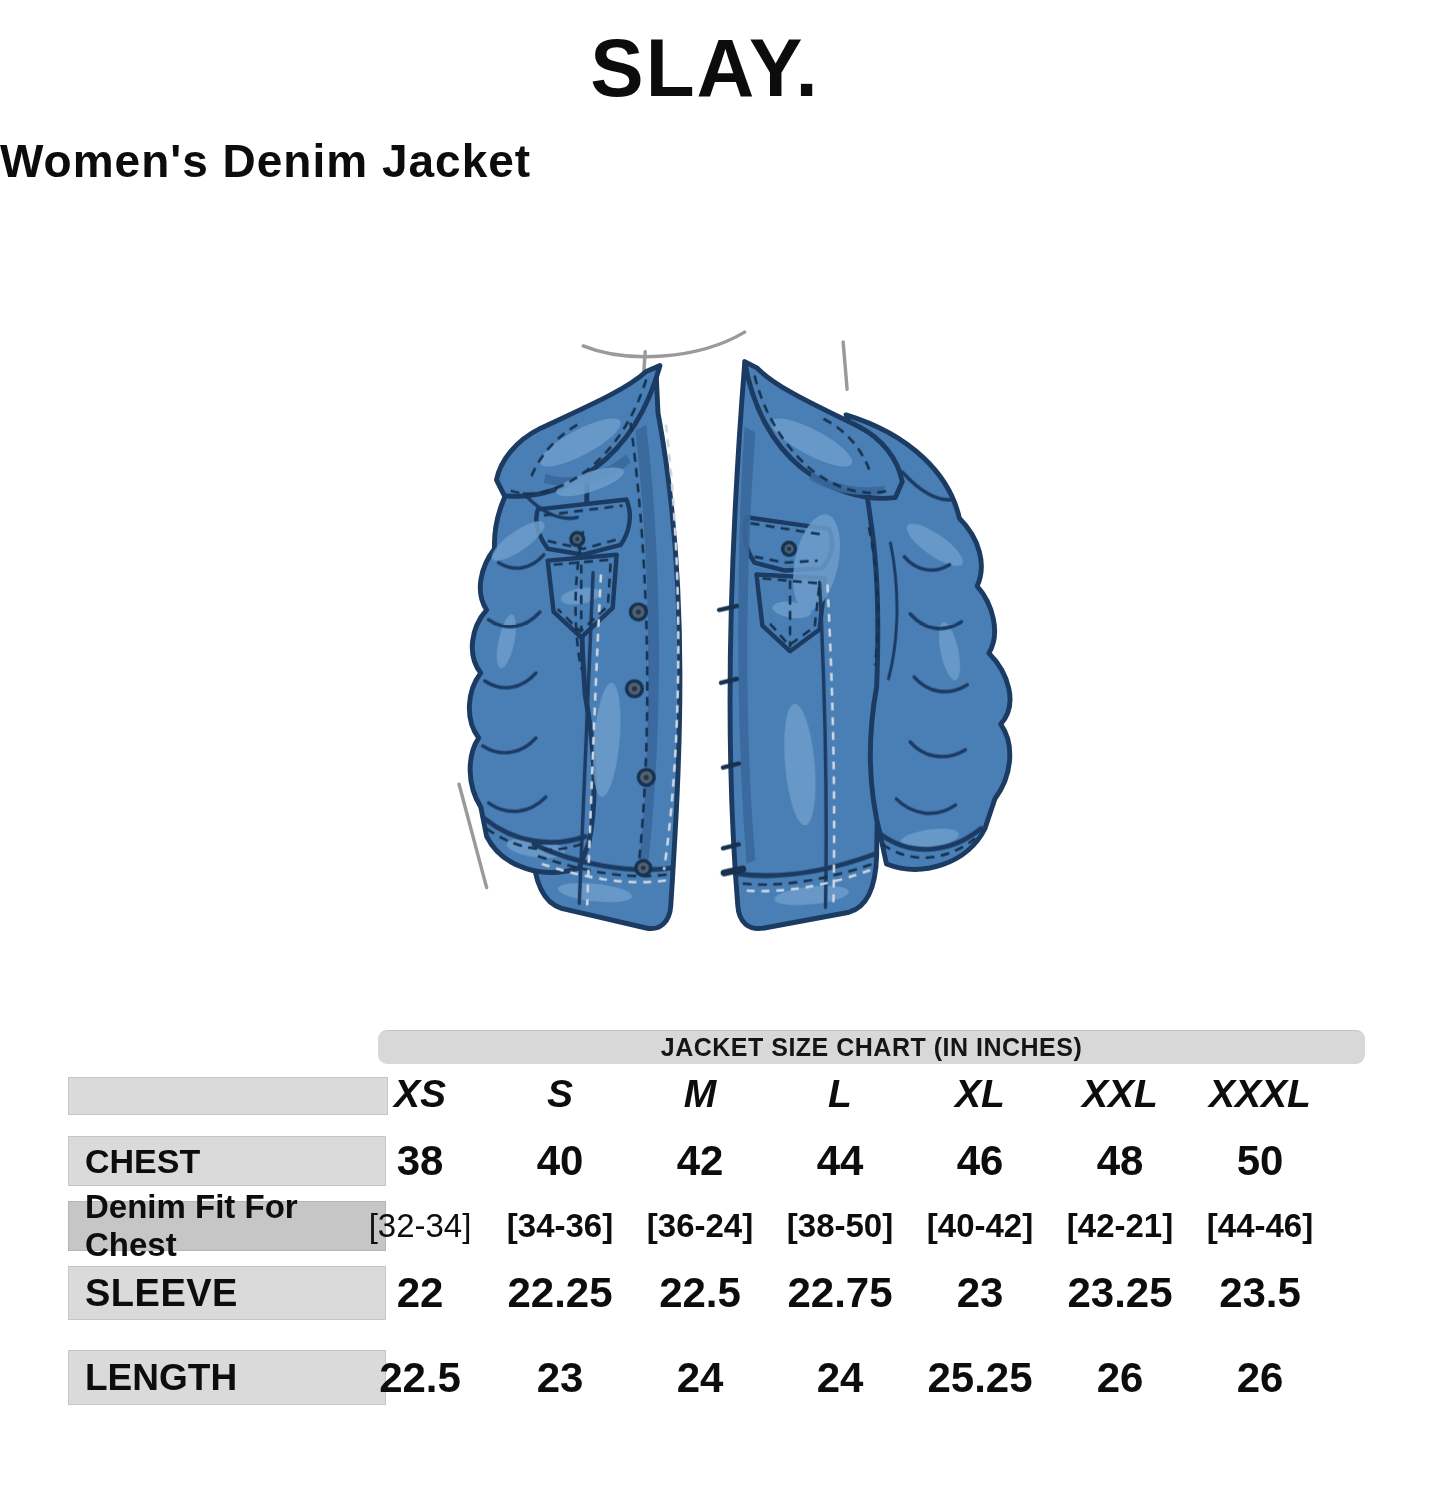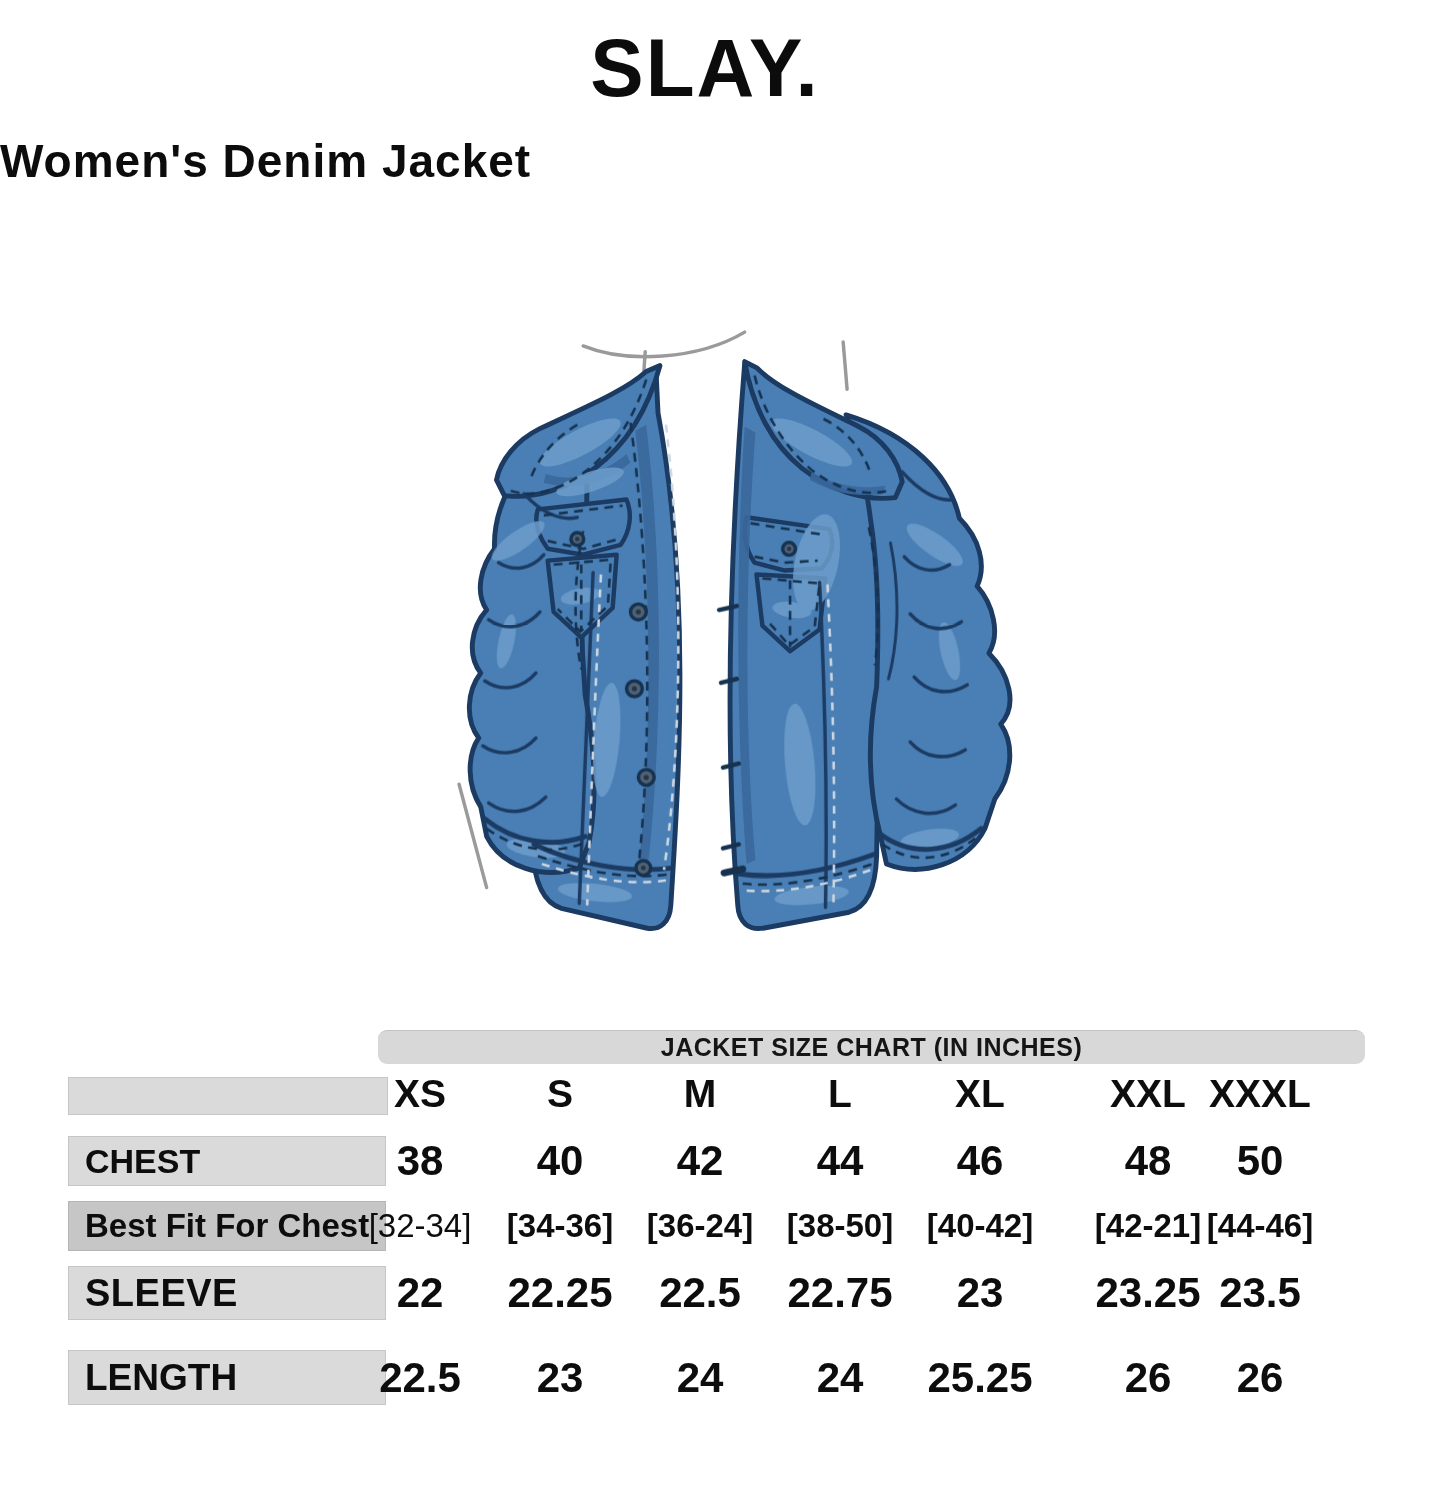--- a/index.html
+++ b/index.html
@@ -18,35 +18,35 @@
   
   .jacket{position:absolute;left:398px;top:316px;width:650px;height:636px;margin:0;}
   .jacket svg{width:100%;height:100%;display:block;}
 
   
   .title-bar{position:absolute;left:378px;top:1030px;width:987px;height:33px;
          background:#d8d8d8;border-top:1px solid #c2c2c2;
          display:flex;align-items:center;justify-content:center;
          font-size:25px;font-weight:700;color:#151515;letter-spacing:.5px;border-radius:9px;}
 
-  .col-headers{position:absolute;left:0;top:1071px;width:1372px;height:46px;}
+  .col-headers{position:absolute;left:0;top:1071px;width:1372px;height:46px;font-style:italic;}
   .spacer-bar{position:absolute;left:68px;top:6px;width:318px;height:36px;
          background:#dadada;border:1px solid #c6c6c6;}
   .col-headers .cell{font-size:39px;}
 
   .t-row{position:absolute;left:0;width:1445px;}
   .row-label{position:absolute;left:68px;top:0;height:100%;width:318px;
          background:#dadada;border:1px solid #c6c6c6;box-sizing:border-box;
          display:flex;align-items:center;padding-left:16px;
          font-weight:700;font-size:34px;color:#0d0d0d;}
   .cell{position:absolute;top:0;height:100%;width:140px;
          display:flex;align-items:center;justify-content:center;
          font-weight:700;font-size:42px;color:#0d0d0d;}
   .col-0{left:350px}.col-1{left:490px}.col-2{left:630px}.col-3{left:770px}
-  .col-4{left:910px}.col-5{left:1078px}.col-6{left:1190px}
+  .col-4{left:910px}.col-5{left:1050px}.col-6{left:1190px}
 
   .row-0{top:1136px;height:50px;}
   .row-1{top:1201px;height:50px;}
   .row-1 .row-label{background:#c6c6c6;border-color:#b5b5b5;font-size:33px;}
   .row-1 .cell{font-size:33px;}
   .row-1 .cell.col-0{font-weight:400;}
   .row-2{top:1266px;height:54px;}
   .row-2 .row-label{font-size:38px;letter-spacing:.5px;}
   .row-3{top:1350px;height:55px;}
   .row-3 .row-label{font-size:37px;}
@@ -239,21 +239,21 @@
           <div class="row-label">CHEST</div>
           <div class="cell col-0">38</div>
           <div class="cell col-1">40</div>
           <div class="cell col-2">42</div>
           <div class="cell col-3">44</div>
           <div class="cell col-4">46</div>
           <div class="cell col-5">48</div>
           <div class="cell col-6">50</div>
         </div>
         <div class="t-row row-1">
-          <div class="row-label">Best Fit For Chest</div>
+          <div class="row-label">Denim Fit For Chest</div>
           <div class="cell col-0">[32-34]</div>
           <div class="cell col-1">[34-36]</div>
           <div class="cell col-2">[36-24]</div>
           <div class="cell col-3">[38-50]</div>
           <div class="cell col-4">[40-42]</div>
           <div class="cell col-5">[42-21]</div>
           <div class="cell col-6">[44-46]</div>
         </div>
         <div class="t-row row-2">
           <div class="row-label">SLEEVE</div>

